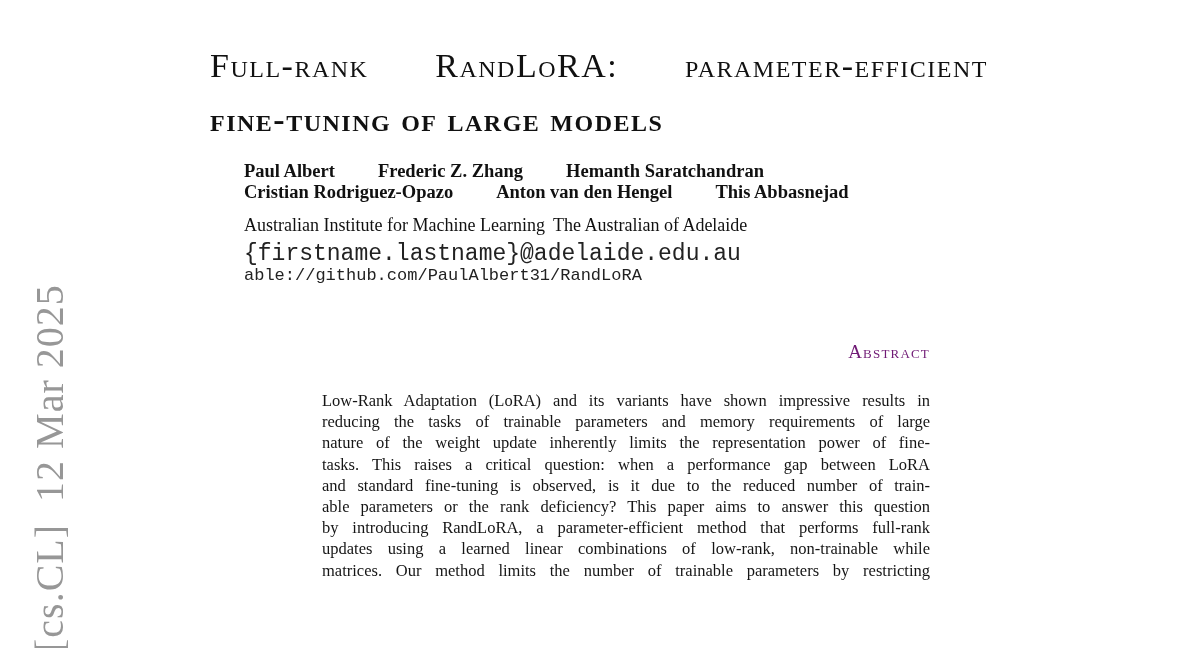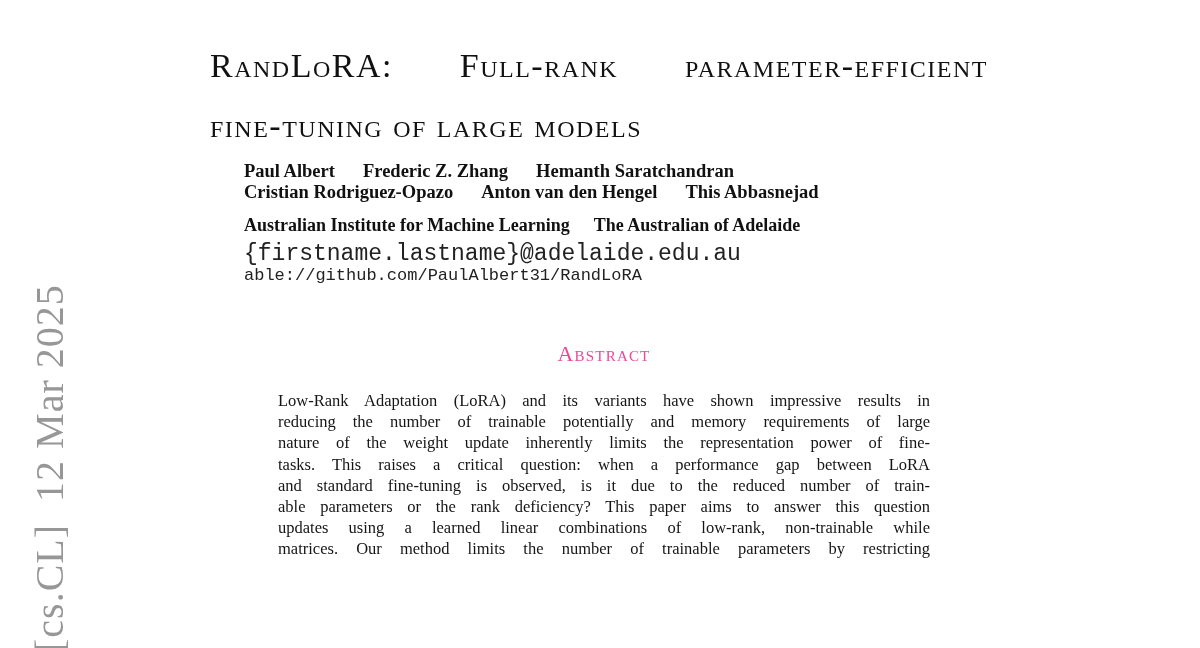--- a/index.html
+++ b/index.html
@@ -33,45 +33,44 @@
     left: 210px;
     top: 46px;
     width: 778px;
     font-variant: small-caps;
     font-size: 34px;
     letter-spacing: 1.5px;
     line-height: 40px;
     color: #111111;
   }
   .title-line1 { display: flex; justify-content: space-between; }
-  .title-line2 { margin-top: 20px; }
+  .title-line2 { margin-top: 14px; font-weight: bold; }
 
   
   .authors-block {
     position: absolute;
     left: 244px;
     top: 161px;
     font-weight: bold;
     font-size: 18.5px;
     line-height: 21px;
     color: #111111;
   }
-  .author-row { display: flex; gap: 28px; white-space: nowrap; }
+  .author-row { display: flex; gap: 43px; white-space: nowrap; }
 
   
   .affiliation {
     position: absolute;
     left: 244px;
     top: 215px;
     font-size: 18px;
     display: flex;
-    gap: 24px;
+    gap: 8px;
     white-space: nowrap;
     color: #111111;
-    font-weight: bold;
   }
 
   
   .email-line {
     position: absolute;
     left: 244px;
     top: 241px;
     font-family: "Liberation Mono", monospace;
     font-size: 23px;
     color: #222222;
@@ -88,53 +87,54 @@
     text-decoration: none;
     cursor: pointer;
   }
 
   
   .abstract-heading {
     position: absolute;
     left: 278px;
     top: 341px;
     width: 652px;
-    text-align: center;
+    text-align: right;
     font-variant: small-caps;
-    font-size: 22px;
+    font-size: 19px;
     letter-spacing: 1.2px;
-    color: #ec4899;
+    color: #701a75;
   }
   .abstract-body {
     position: absolute;
     left: 278px;
     top: 390px;
     width: 652px;
     font-size: 16.5px;
     line-height: 21.2px;
     color: #151515;
   }
   .jline {
     text-align: justify;
     text-align-last: justify;
     white-space: normal;
+    margin-left: 44px;
   }
   .jline.last { text-align-last: left; }
 </style>
 </head>
 <body>
 
 <div class="page">
 
   <div class="arxiv-stamp">[cs.CL]  12 Mar 2025</div>
 
   <div class="title-block">
     <div class="title-line1">
+      <span>Full-rank</span>
       <span>RandLoRA:</span>
-      <span>Full-rank</span>
       <span>parameter-efficient</span>
     </div>
     <div class="title-line2">fine-tuning of large models</div>
   </div>
 
   <div class="authors-block">
     <div class="author-row">
       <span>Paul Albert</span>
       <span>Frederic Z. Zhang</span>
       <span>Hemanth Saratchandran</span>
@@ -152,22 +152,23 @@
   </div>
 
   <div class="email-line">{firstname.lastname}@adelaide.edu.au</div>
 
   <div class="repo-line">able://github.com/PaulAlbert31/RandLoRA</div>
 
   <div class="abstract-heading">Abstract</div>
 
   <div class="abstract-body">
     <div class="jline">Low-Rank Adaptation (LoRA) and its variants have shown impressive results in</div>
-    <div class="jline">reducing the number of trainable potentially and memory requirements of large</div>
+    <div class="jline">reducing the tasks of trainable parameters and memory requirements of large</div>
     <div class="jline">nature of the weight update inherently limits the representation power of fine-</div>
     <div class="jline">tasks. This raises a critical question: when a performance gap between LoRA</div>
     <div class="jline">and standard fine-tuning is observed, is it due to the reduced number of train-</div>
     <div class="jline">able parameters or the rank deficiency? This paper aims to answer this question</div>
+    <div class="jline">by introducing RandLoRA, a parameter-efficient method that performs full-rank</div>
     <div class="jline">updates using a learned linear combinations of low-rank, non-trainable while</div>
     <div class="jline">matrices. Our method limits the number of trainable parameters by restricting</div>
   </div>
 
 </div>
 
 </body></html>

